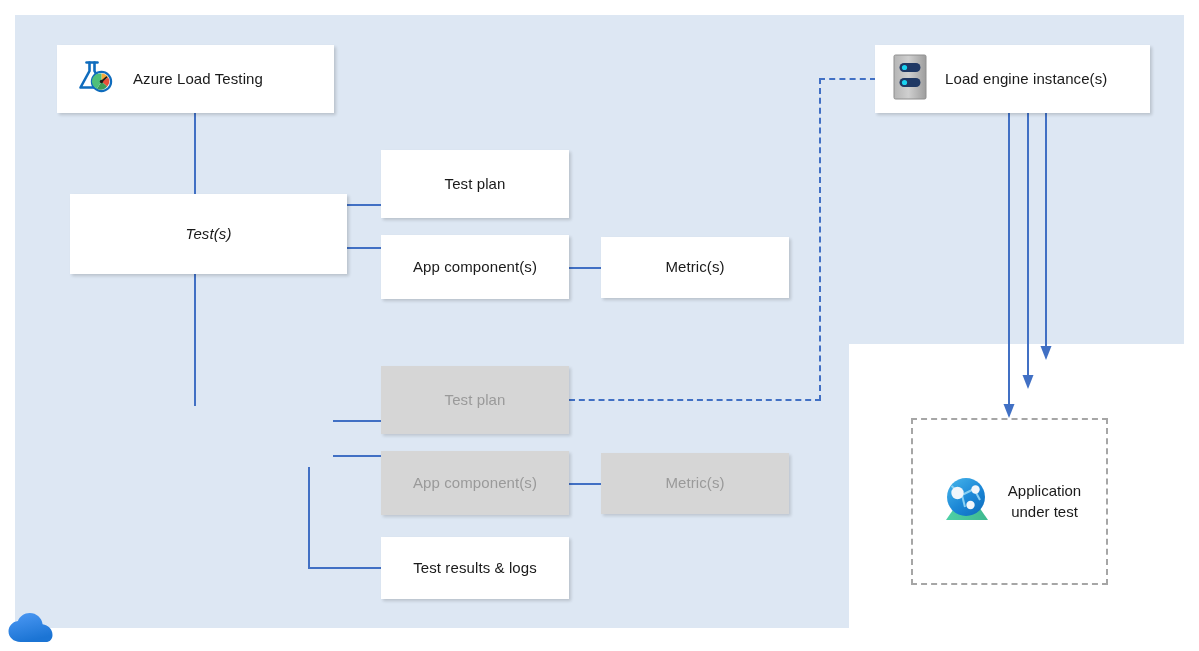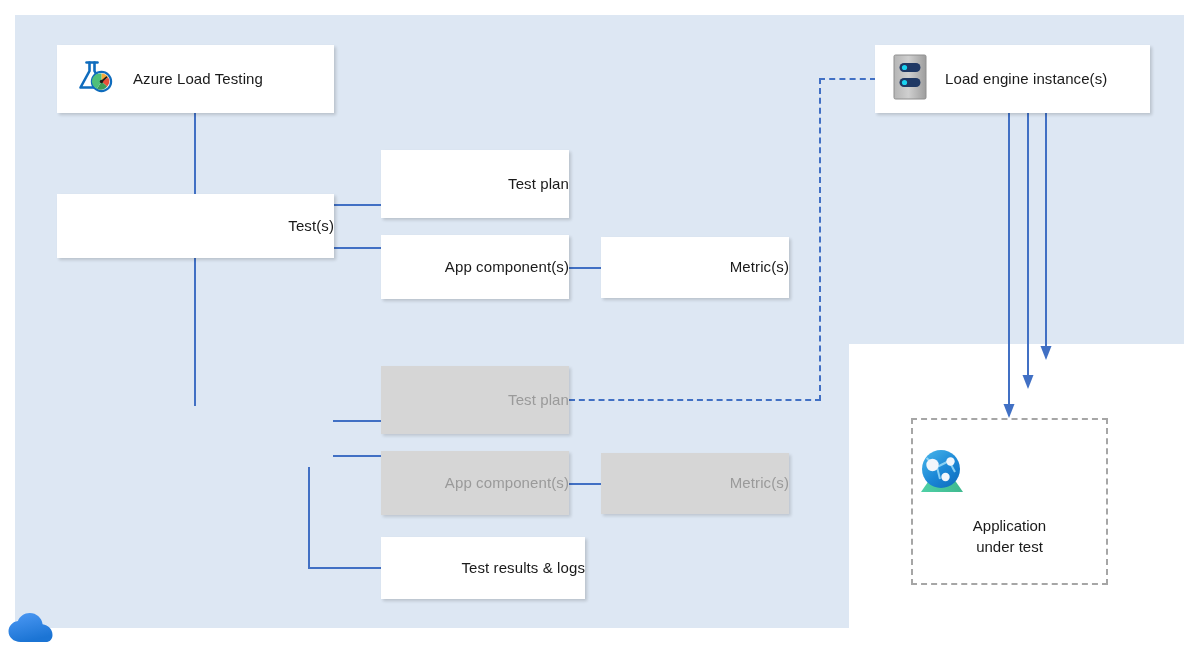--- a/index.html
+++ b/index.html
@@ -50,21 +50,21 @@
     top: 612px;
     width: 46px;
     height: 32px;
   }
   
   .node {
     position: absolute;
     box-sizing: border-box;
     display: flex;
     align-items: center;
-    justify-content: flex-end;
+    justify-content: center;
     background: #ffffff;
     box-shadow: 2px 2px 3px rgba(0,0,0,0.16);
     font-size: 15px;
     color: #1a1a1a;
     line-height: 1.25;
     text-align: center;
     letter-spacing: 0.1px;
   }
   .node.dim {
     background: #d6d6d6;
@@ -79,21 +79,22 @@
   .node-label {
     white-space: pre-line;
   }
   
   .dashed-group {
     position: absolute;
     box-sizing: border-box;
     border: 2px dashed #a6a6a6;
     background: transparent;
     display: flex;
-    flex-direction: column;
+    flex-direction: row;
+    align-items: center;
     justify-content: center;
     gap: 14px;
   }
   .dashed-group .group-label {
     font-size: 15px;
     color: #1a1a1a;
     text-align: center;
     line-height: 1.35;
     white-space: pre-line;
   }
@@ -188,21 +189,21 @@
           <path d="M26.5 24.5 L32.2 29.5 A7.9 7.9 0 0 1 22.0 31.7 Z" fill="#3f9c57"></path>
           <path d="M26.5 24.5 L22.0 31.7 A7.9 7.9 0 0 1 26.5 16.6 Z" fill="#4fbf7a"></path>
         </g>
         <line x1="26.5" y1="24.5" x2="31.6" y2="20.2" stroke="#1a1a1a" stroke-width="1.7" stroke-linecap="round"></line>
         <circle cx="26.5" cy="24.5" r="1.7" fill="#1a1a1a"></circle>
       </svg>
     </span>
     <span class="node-label">Azure Load Testing</span>
   </div>
 
-  <div class="node" style="left:57px; top:194px; width:277px; height:64px;">
+  <div class="node" style="left:70px; top:194px; width:277px; height:80px;font-style:italic;">
     <span class="node-label">Test(s)</span>
   </div>
 
   <div class="node" style="left:381px; top:150px; width:188px; height:68px;">
     <span class="node-label">Test plan</span>
   </div>
 
   <div class="node" style="left:381px; top:235px; width:188px; height:64px;">
     <span class="node-label">App component(s)</span>
   </div>
@@ -217,21 +218,21 @@
   </div>
 
   <div class="node dim" style="left:381px; top:451px; width:188px; height:64px;">
     <span class="node-label">App component(s)</span>
   </div>
 
   <div class="node dim" style="left:601px; top:453px; width:188px; height:61px;">
     <span class="node-label">Metric(s)</span>
   </div>
 
-  <div class="node" style="left:381px; top:537px; width:204px; height:62px;">
+  <div class="node" style="left:381px; top:537px; width:188px; height:62px;">
     <span class="node-label">Test results &amp; logs</span>
   </div>
 
   <div class="node with-icon" style="left:875px; top:45px; width:275px; height:68px;">
     <span class="icon-box">
       <svg width="34" height="46" viewBox="0 0 34 46">
         <defs>
           <linearGradient id="svrGrad" x1="0" y1="0" x2="1" y2="0">
             <stop offset="0%" stop-color="#b5b5b5"></stop>
             <stop offset="45%" stop-color="#cfcfcf"></stop>

